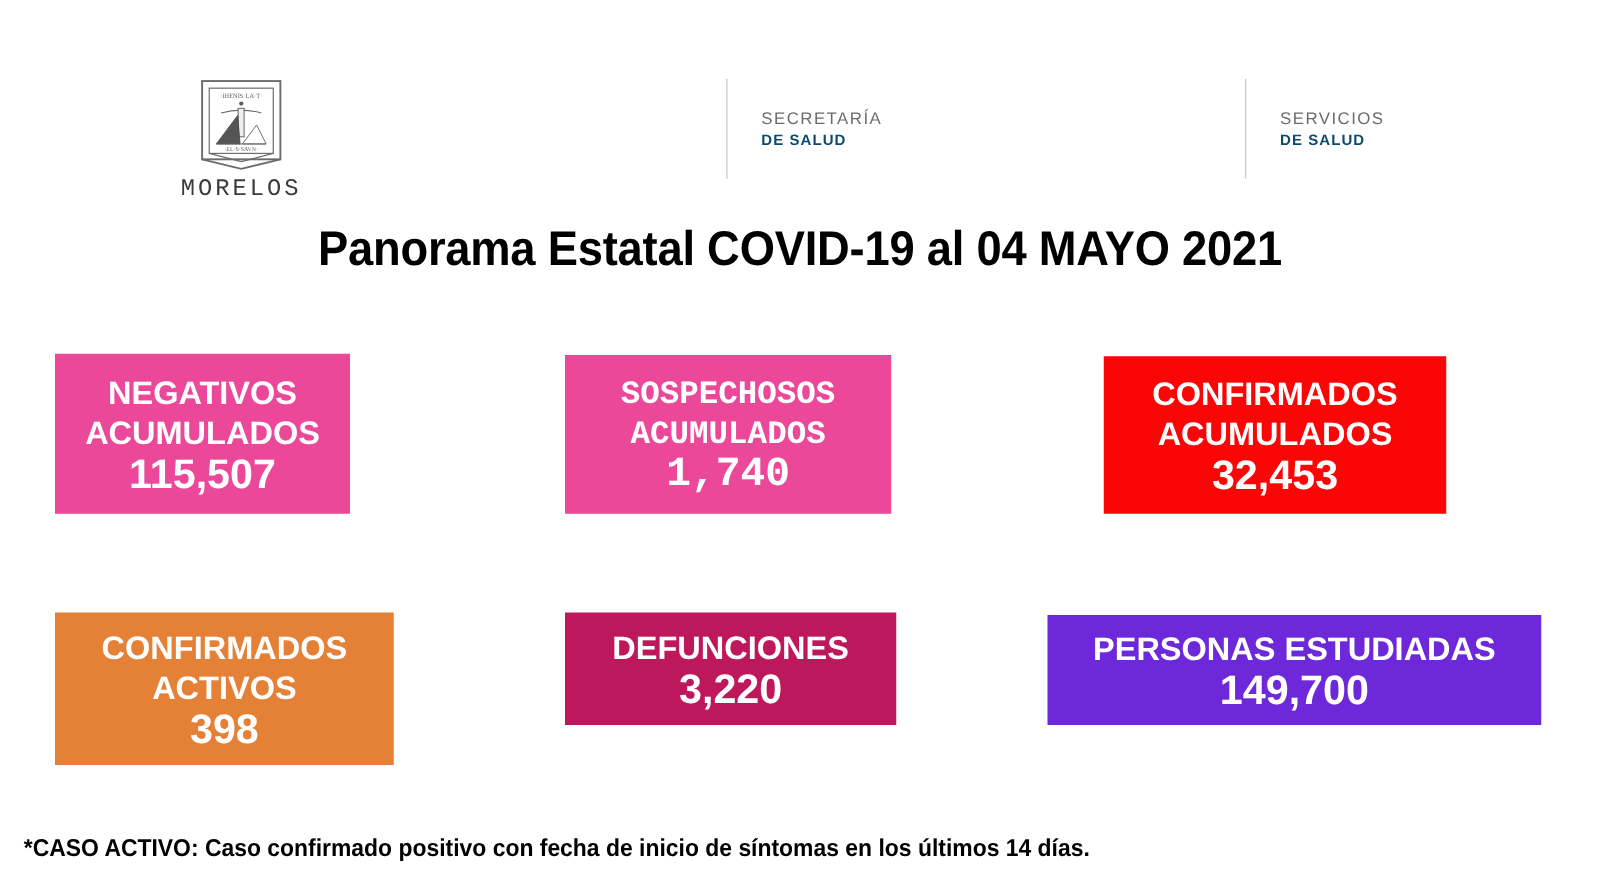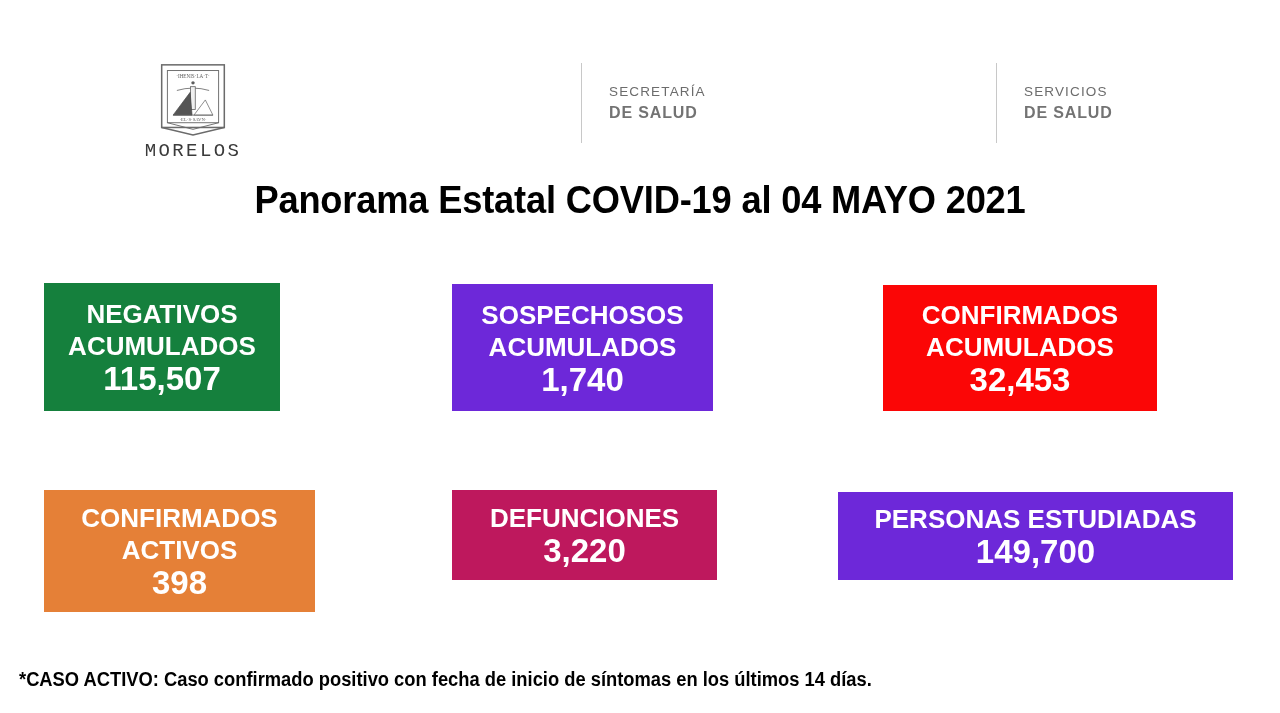--- a/index.html
+++ b/index.html
@@ -35,21 +35,21 @@
   .logo-rule {
     width:1px; height:80px; background:#c8c8c8;
     margin-right:27px; flex:none;
   }
   .logo-text { display:flex; flex-direction:column; justify-content:center; }
   .logo-line1 {
     font-size:13.5px; letter-spacing:1.15px; color:#6c6c6c;
     font-weight:400; line-height:1.45;
   }
   .logo-line2 {
-    font-size:16px; letter-spacing:0.85px; color:#737373;
+    font-size:12px; letter-spacing:0.85px; color:#0c4a6e;
     font-weight:700; line-height:1.45;
   }
 
   #logo-secretaria { left:581px; }
   #logo-servicios  { left:996px; }
 
   
   #title {
     position:absolute; left:0; top:178px; width:1280px;
     text-align:center;
@@ -135,27 +135,27 @@
       <div class="logo-rule"></div>
       <div class="logo-text">
         <div class="logo-line1">SERVICIOS</div>
         <div class="logo-line2">DE SALUD</div>
       </div>
     </div>
   </div>
 
   <div id="title">Panorama Estatal COVID-19 al 04 MAYO 2021</div>
 
-  <div class="stat-box" id="box-negativos" style="background-color: #15803d;">
+  <div class="stat-box" id="box-negativos" style="background-color: #ec4899;">
     <div class="stat-label">NEGATIVOS</div>
     <div class="stat-label">ACUMULADOS</div>
     <div class="stat-value">115,507</div>
   </div>
 
-  <div class="stat-box" id="box-sospechosos" style="background-color: #6d28d9;">
+  <div class="stat-box" id="box-sospechosos" style="background-color: #ec4899; font-family: Liberation Mono, monospace;">
     <div class="stat-label">SOSPECHOSOS</div>
     <div class="stat-label">ACUMULADOS</div>
     <div class="stat-value">1,740</div>
   </div>
 
   <div class="stat-box" id="box-confirmados" style="background-color: rgb(251, 6, 6);">
     <div class="stat-label">CONFIRMADOS</div>
     <div class="stat-label">ACUMULADOS</div>
     <div class="stat-value">32,453</div>
   </div>

